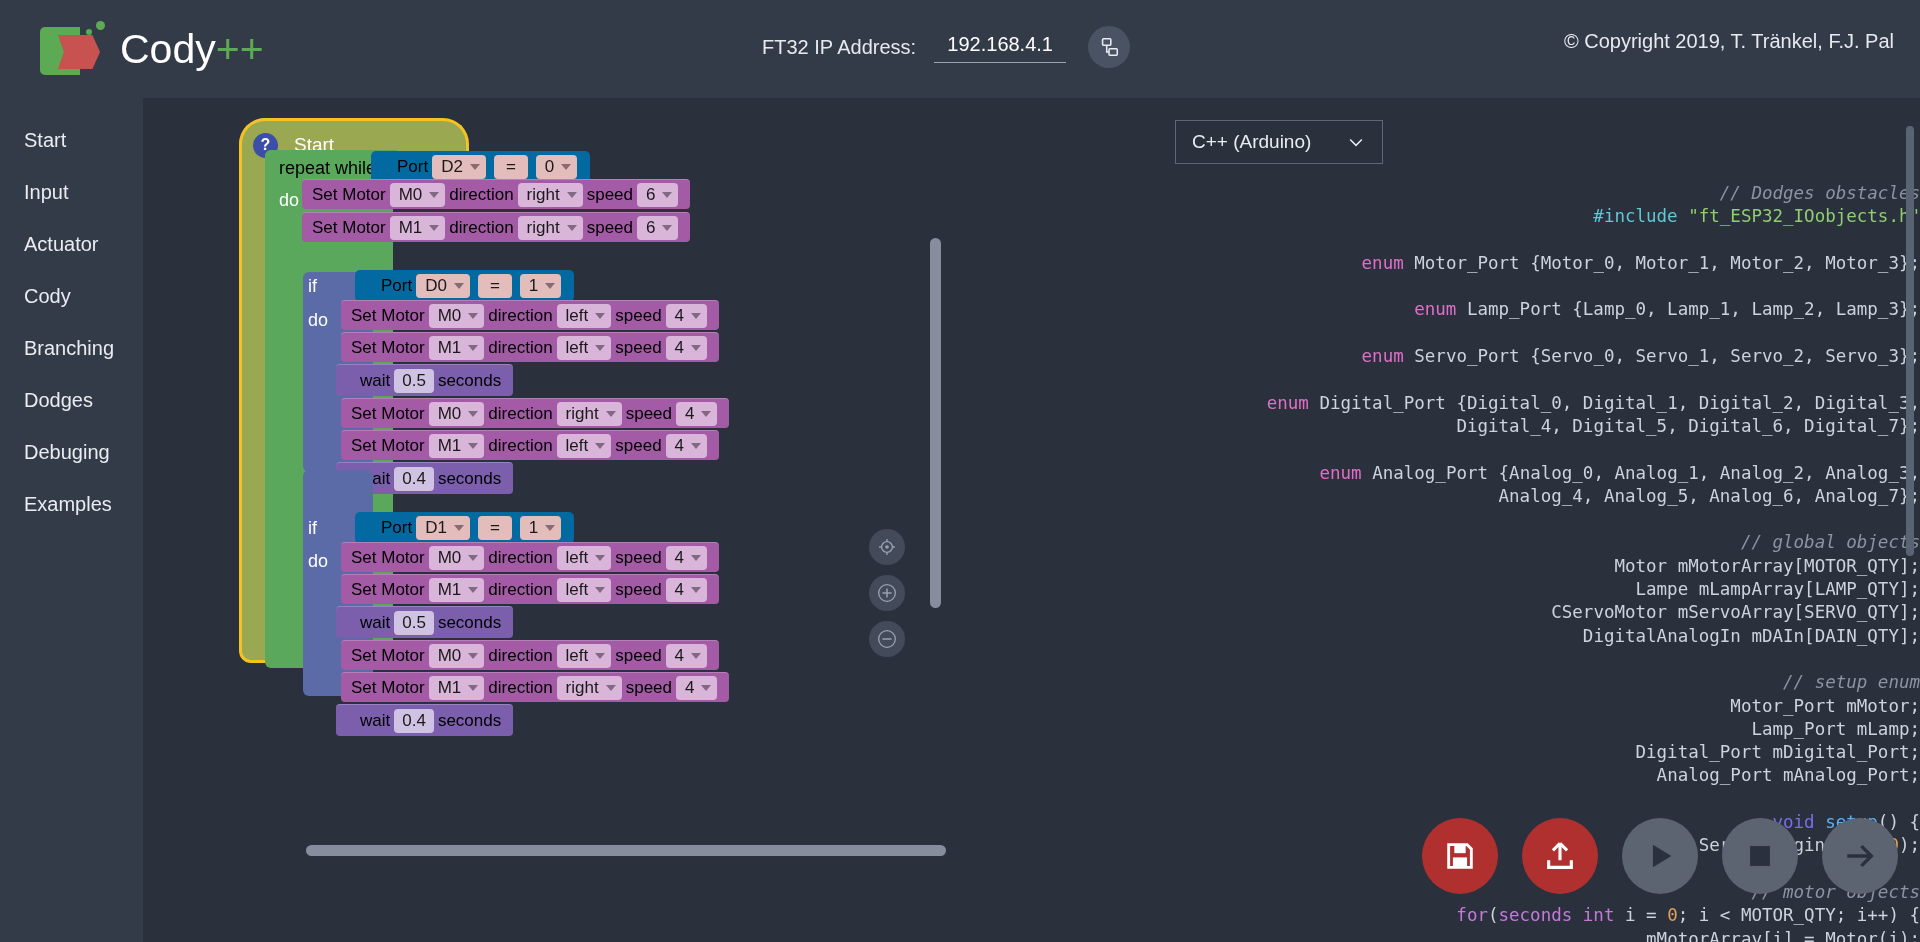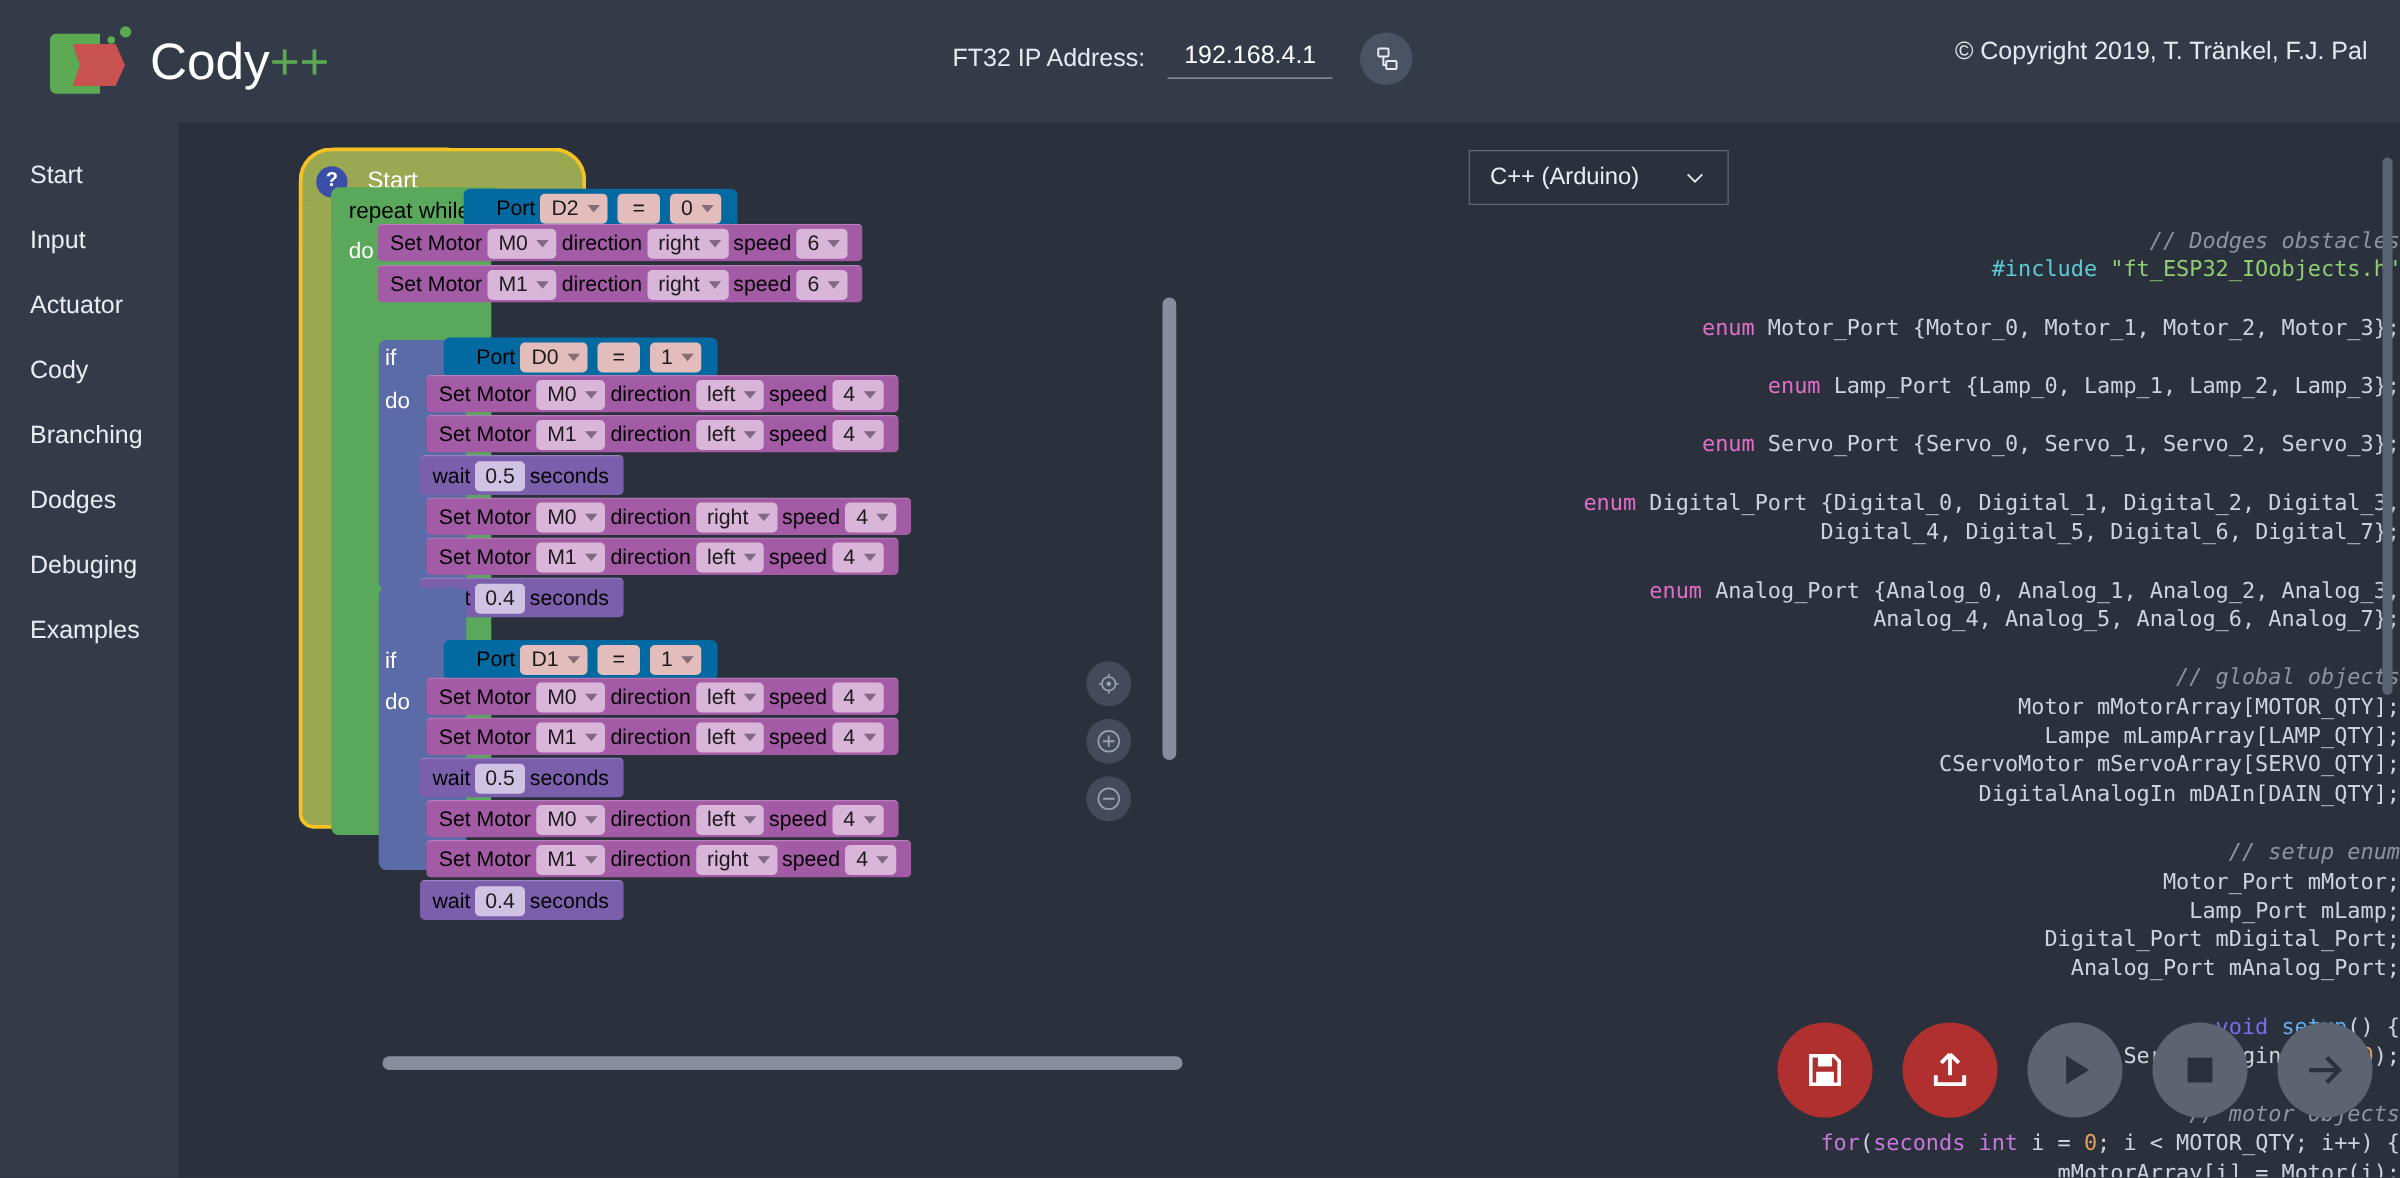--- a/index.html
+++ b/index.html
@@ -142,21 +142,21 @@
 
   .motor-blk {
     position: absolute; height: 30px; background: #a35ba5; border-radius: 4px;
     display: flex; align-items: center; padding: 0 8px 0 10px; font-size: 17px;
     border-top: 1px solid rgba(255,255,255,0.22);
   }
   .motor-blk .field { background: #d9b5da; }
 
   .wait-blk {
     position: absolute; height: 32px; background: #7b5fad; border-radius: 4px;
-    display: flex; align-items: center; padding: 0 12px 0 10px; font-size: 17px;
+    display: flex; align-items: center; padding: 0 12px 0 24px; font-size: 17px;
     border-top: 1px solid rgba(255,255,255,0.22);
   }
   .wait-blk .field { background: #cfc2e3; padding: 2px 8px; }
 
   
   .ws-ctrl {
     position: absolute; border-radius: 50%; background: #434b5a;
     display: flex; align-items: center; justify-content: center;
     color: #9aa2b1; cursor: pointer;
   }

